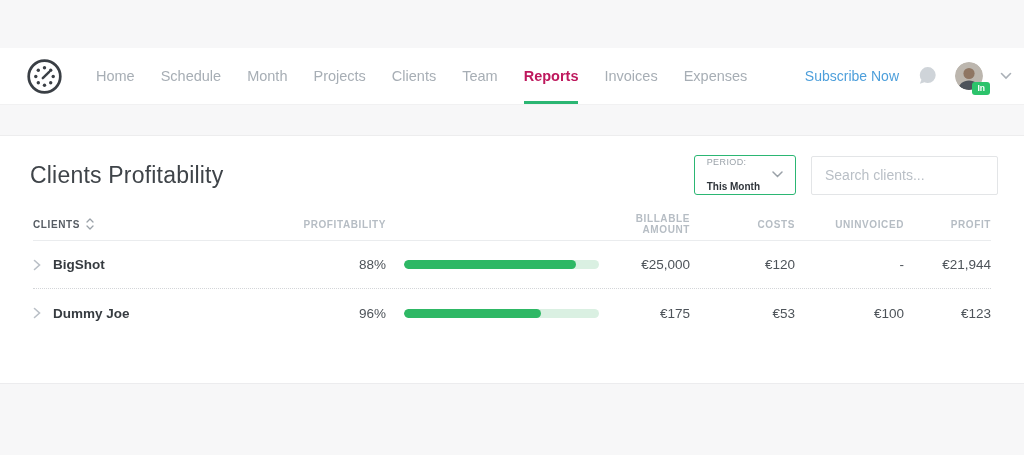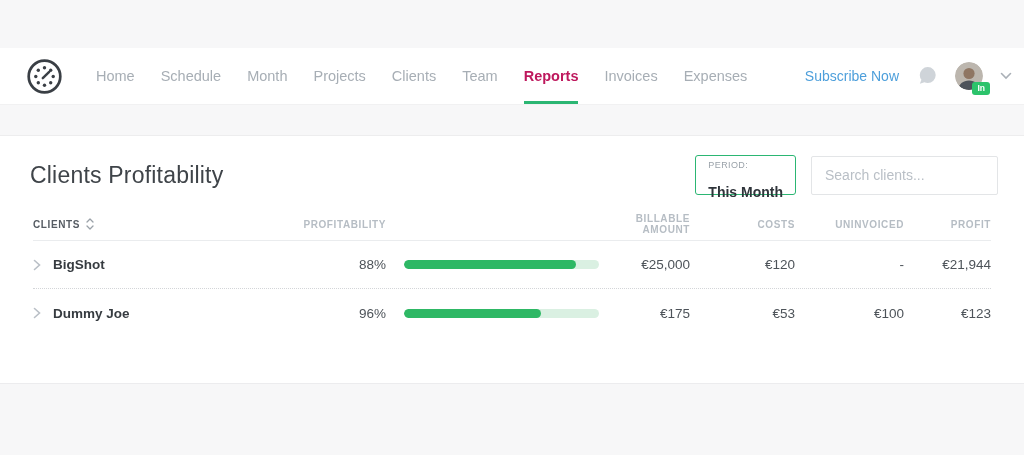--- a/index.html
+++ b/index.html
@@ -83,25 +83,24 @@
   }
   .controls { display: flex; align-items: center; gap: 15px; margin-right: -7px; }
   .period {
     border: 1.5px solid #2bb673;
     border-radius: 3px;
     background: #fff;
     display: flex; align-items: center; gap: 12px;
     padding: 4px 12px 5px 12px;
     height: 40px;
     cursor: pointer;
-    flex-direction: column;
   }
   .period-stack { display: flex; flex-direction: column; }
   .period-label { font-size: 9px; color: #9aa2a9; letter-spacing: .4px; }
-  .period-value { font-size: 14px; color: #2f343a; font-weight: 600; margin-top: 14px; }
+  .period-value { font-size: 10px; color: #2f343a; font-weight: 600; margin-top: 14px; }
   .chev { width: 11px; height: 7px; display: block; }
   .search-input {
     width: 187px; height: 39px;
     border: 1px solid #e3e5e7;
     border-radius: 2px;
     padding: 0 13px;
     font-size: 14px;
     color: #4d5359;
     font-family: "Liberation Sans", sans-serif;
     outline: none;

